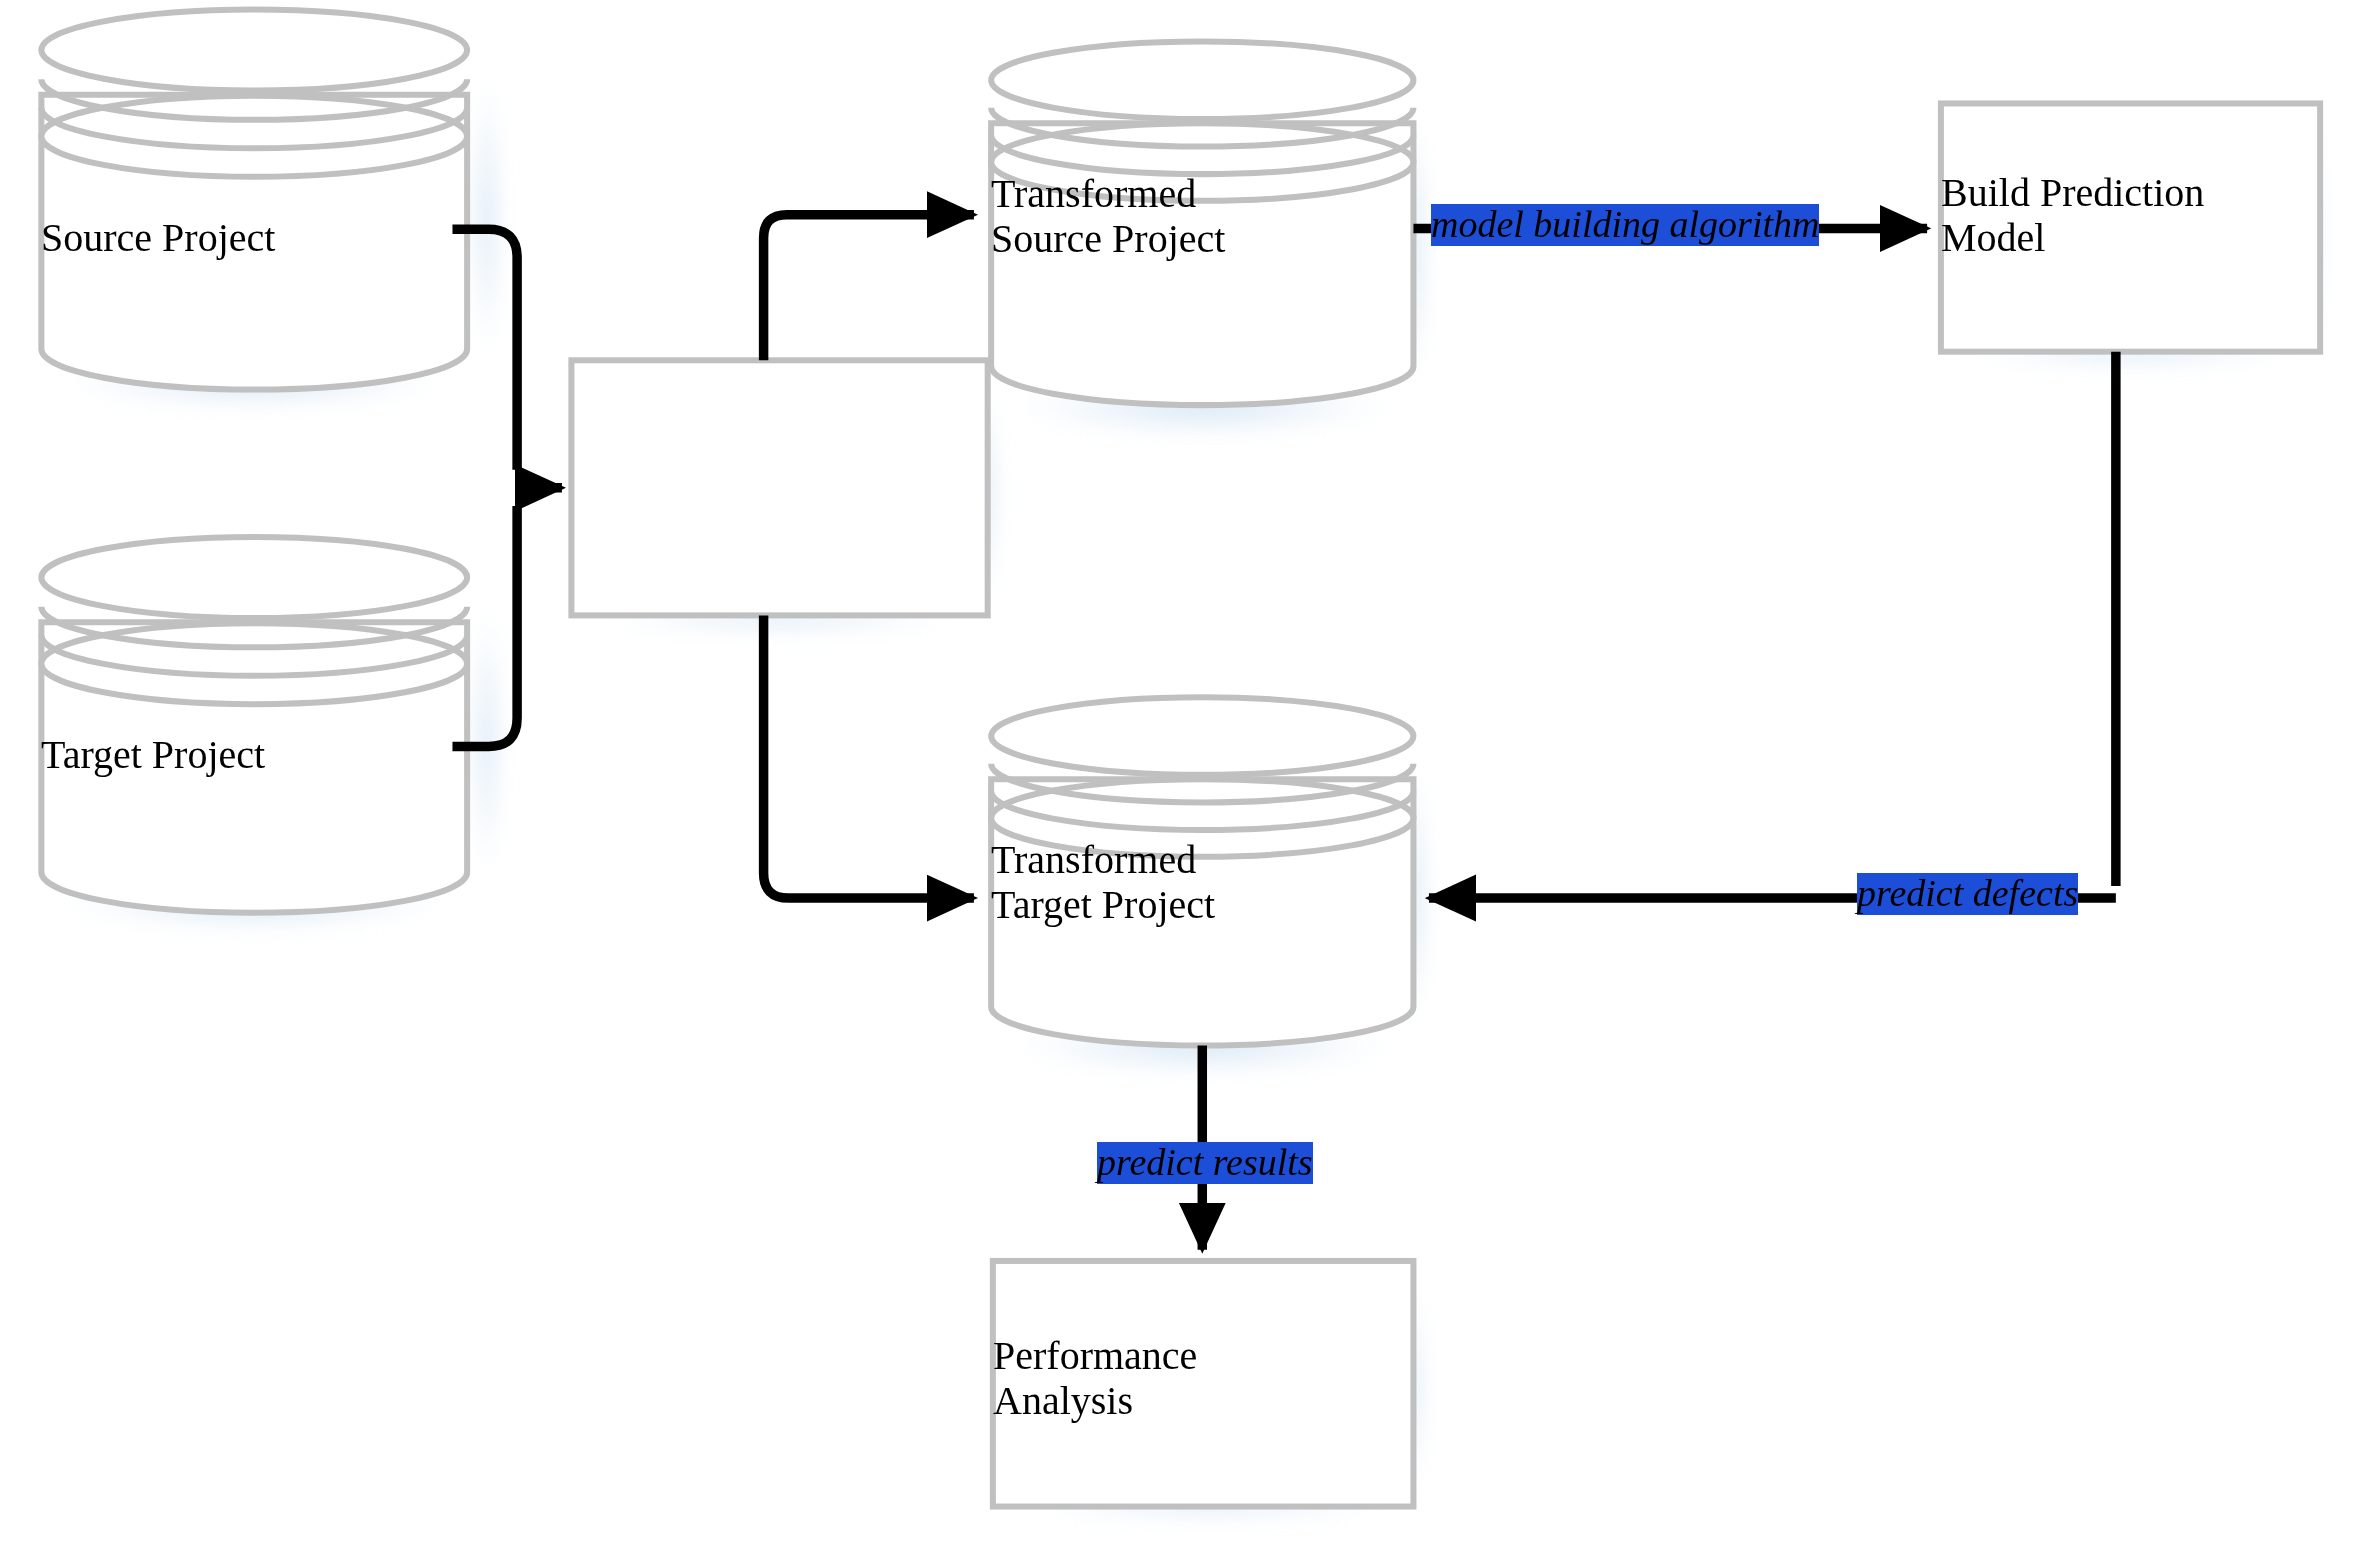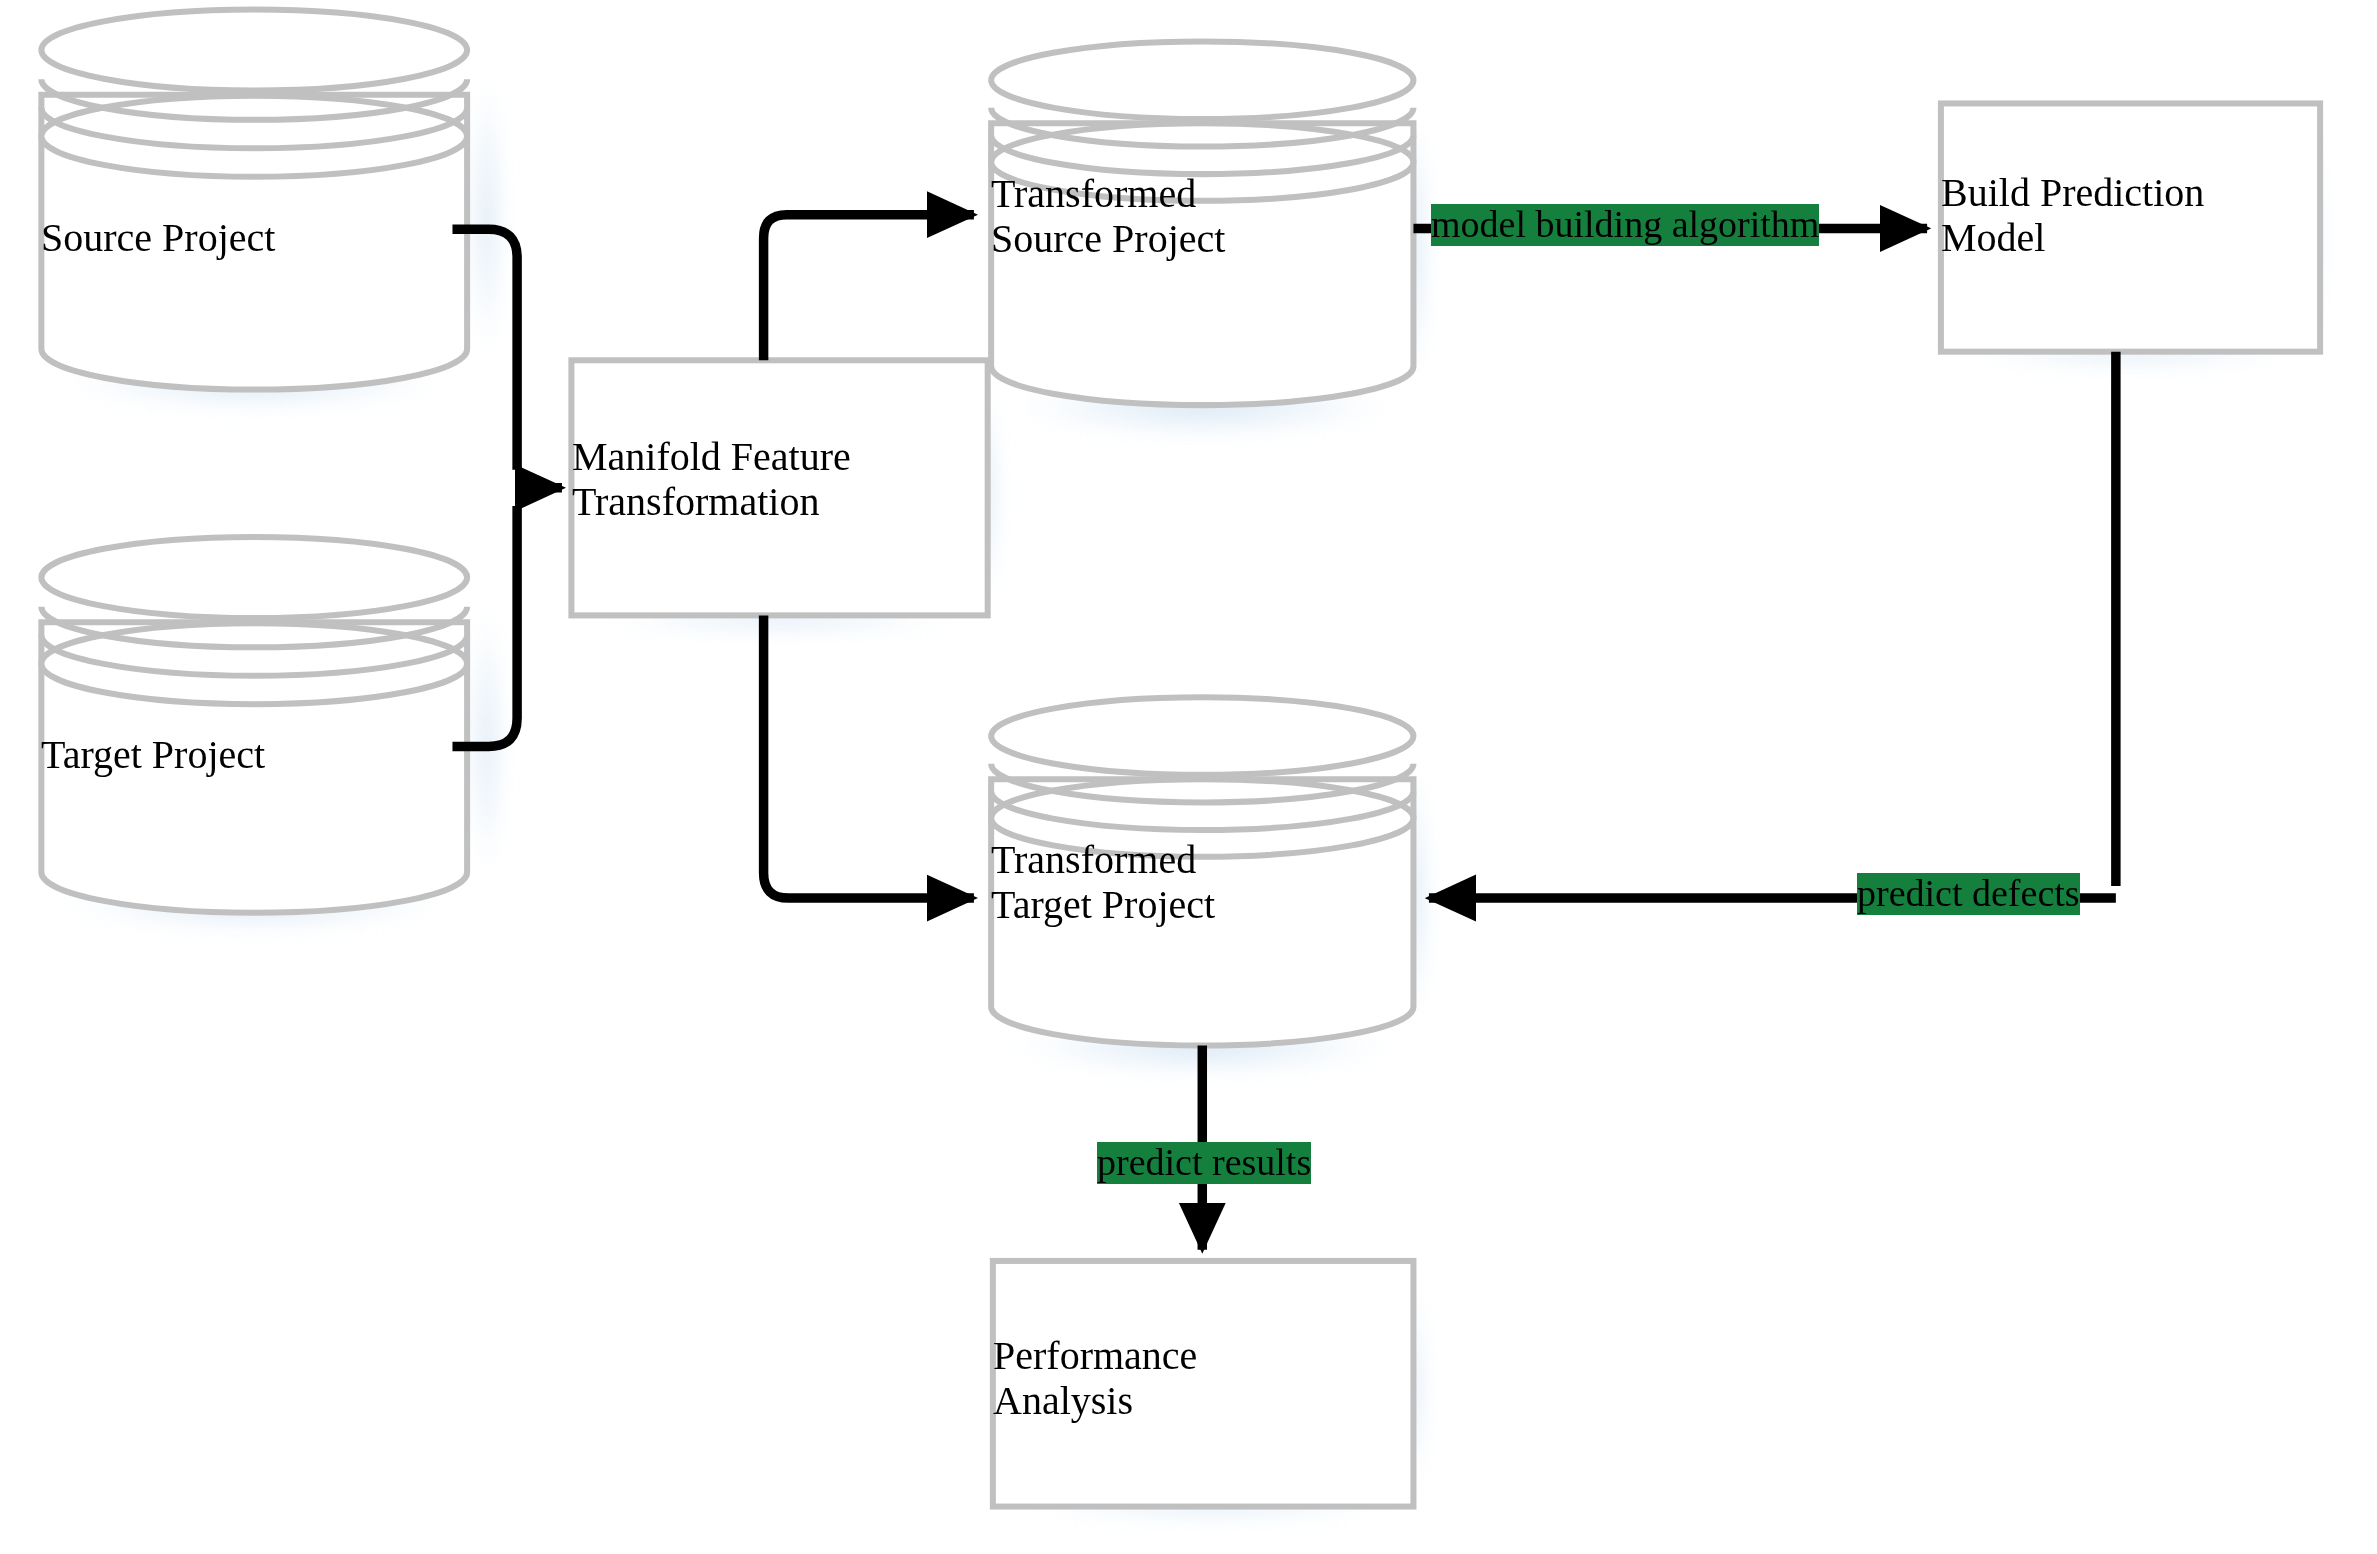--- a/index.html
+++ b/index.html
@@ -32,22 +32,23 @@
     line-height: 1.12;
     white-space: pre-line;
     pointer-events: none;
   }
   .edge-label {
     position: absolute;
     color: #000000;
     font-family: "Liberation Serif", "DejaVu Serif", serif;
     font-size: 38px;
     line-height: 1.1;
-    background: #15803d;
+    background: #1d4ed8;
     white-space: nowrap;
+    font-style: italic;
   }
 </style>
 </head>
 <body>
 
 <div id="canvas">
 
   <svg id="diagram-svg" viewBox="0 0 2758 1803">
     <defs>
       <radialGradient id="glowGrad" cx="50%" cy="50%" r="50%">
@@ -137,22 +138,20 @@
       <path d="M 2455 1042 L 1658 1042" marker-end="url(#arrowHead)"></path>
 
       <path d="M 1395 1213 L 1395 1450" marker-end="url(#arrowHead)"></path>
     </g>
   </svg>
 
   <div class="node-label" style="left:41px; top:216px; width:426px;">Source Project</div>
 
   <div class="node-label" style="left:41px; top:733px; width:426px;">Target Project</div>
 
-  <div class="node-label" style="left:572px; top:435px; width:416px;">Manifold Feature
-Transformation</div>
 
   <div class="node-label" style="left:991px; top:172px; width:422px;">Transformed
 Source Project</div>
 
   <div class="node-label" style="left:991px; top:838px; width:422px;">Transformed
 Target Project</div>
 
   <div class="node-label" style="left:1941px; top:171px; width:379px;">Build Prediction
 Model</div>
 

